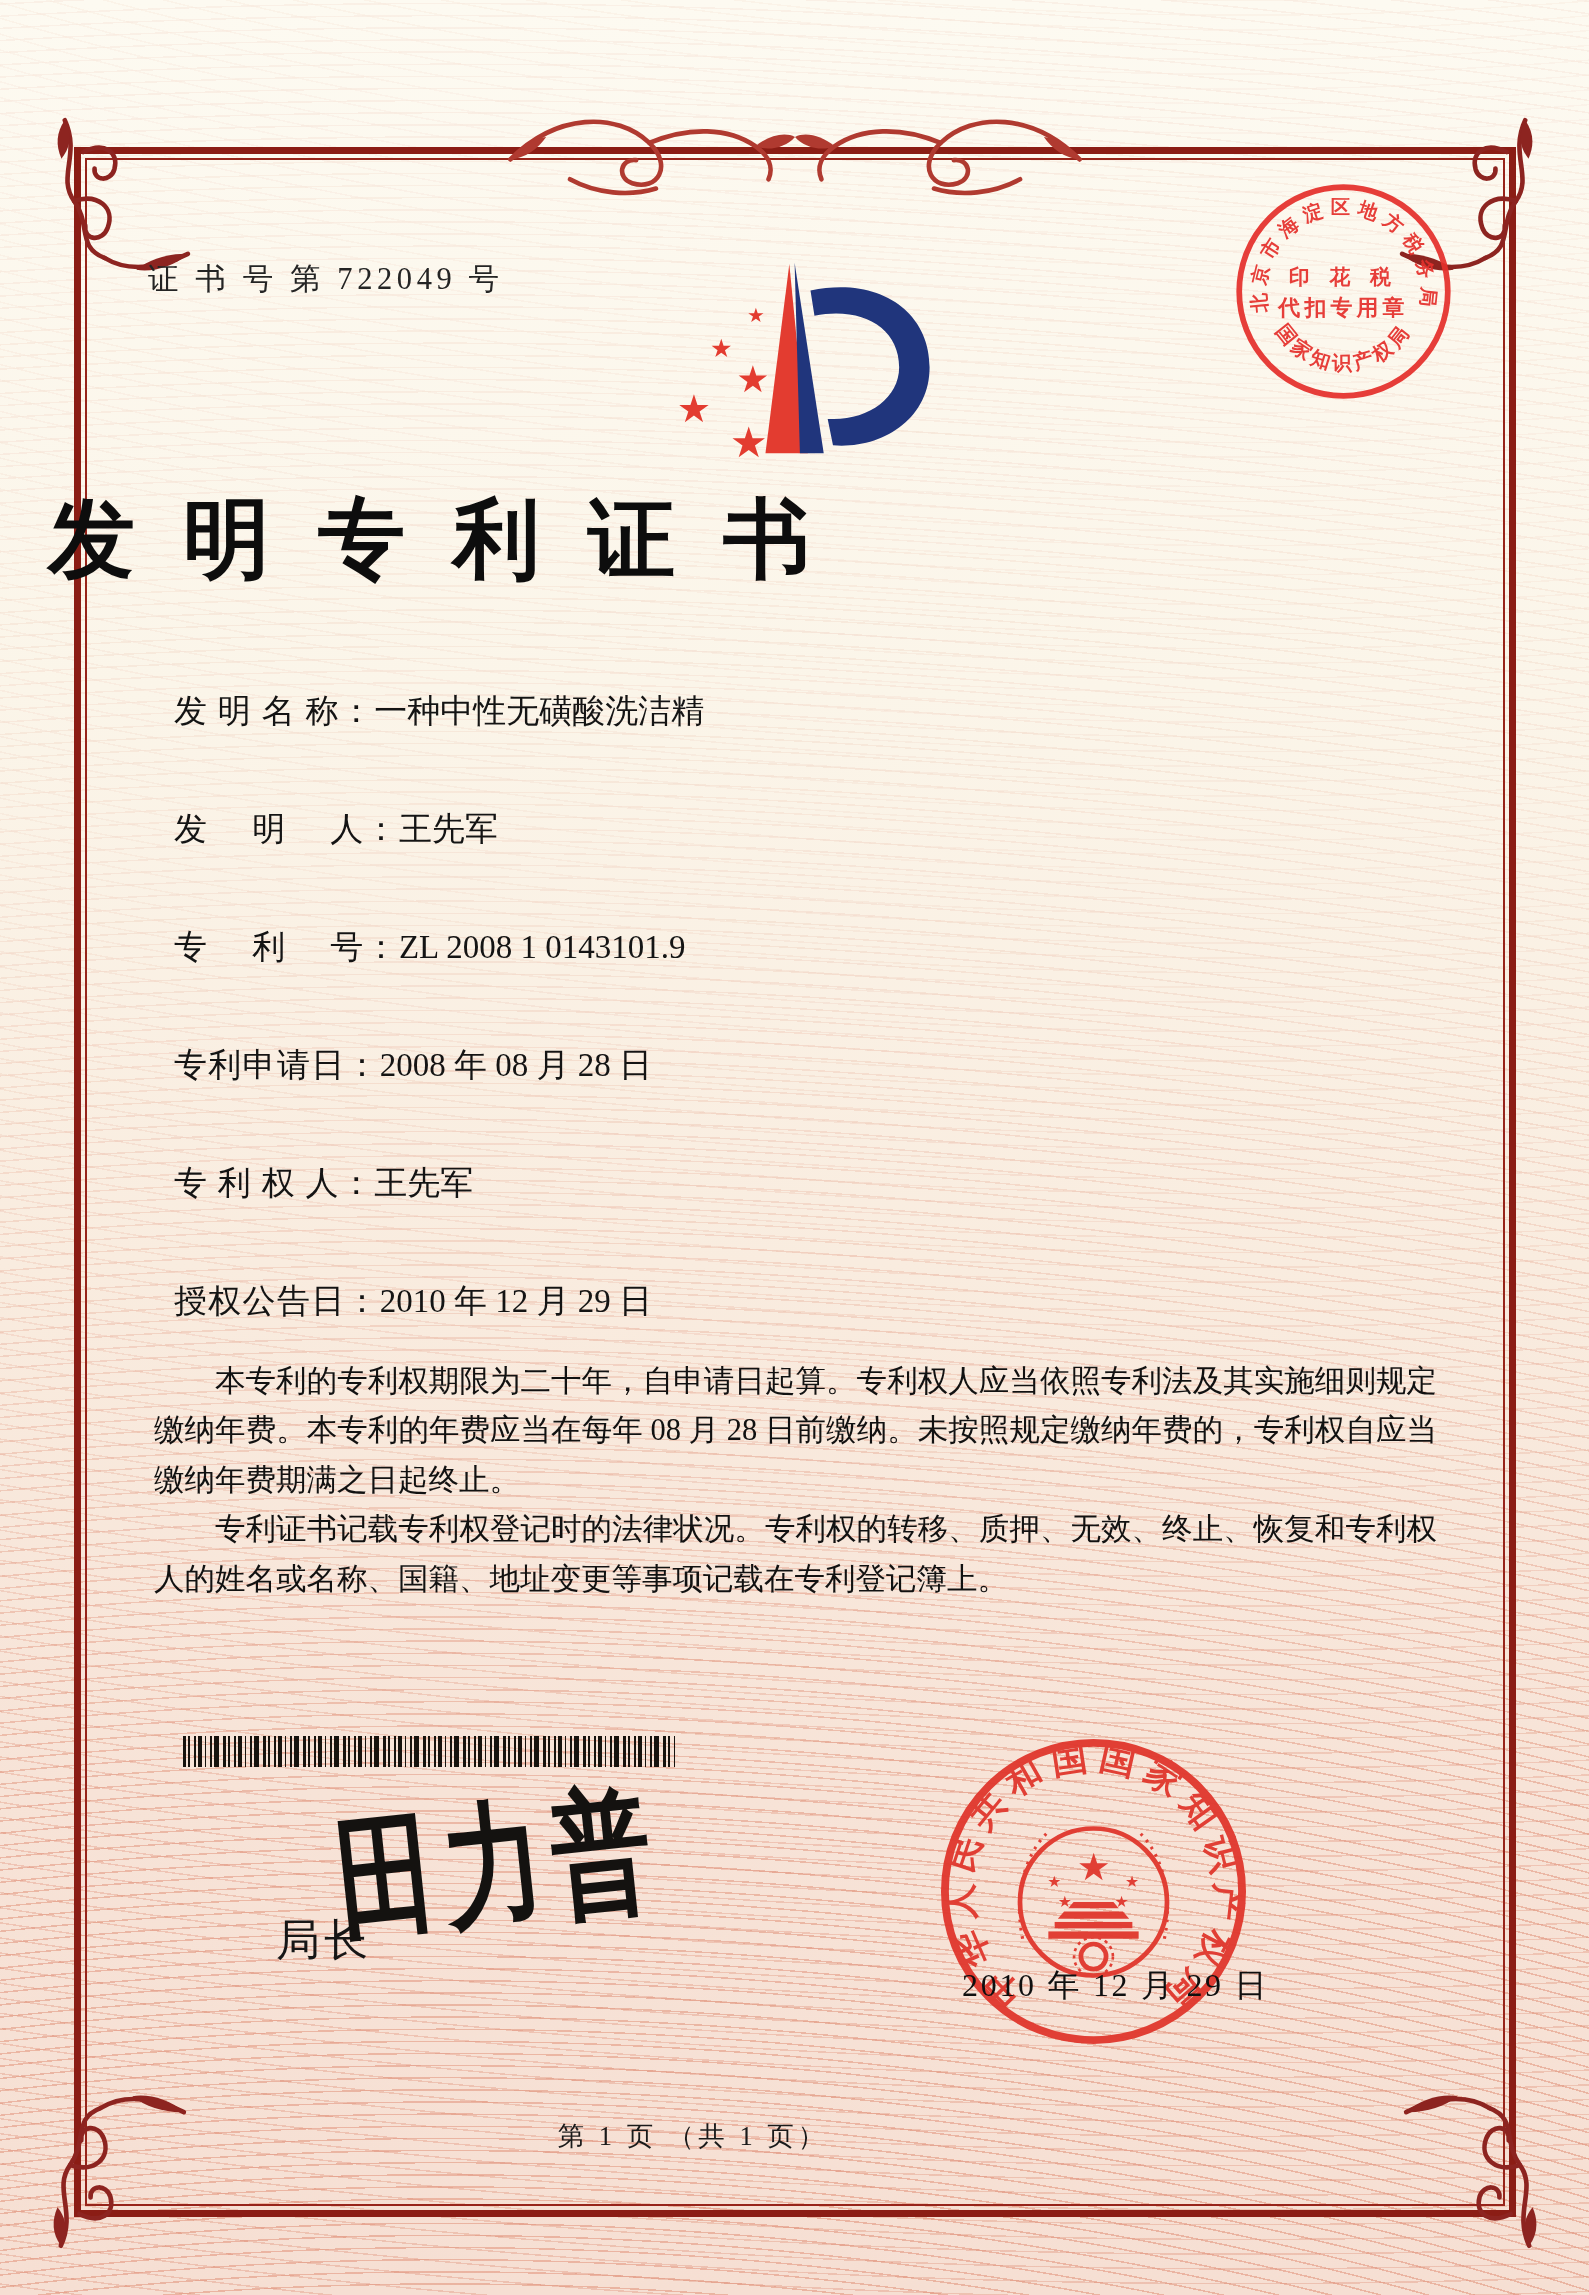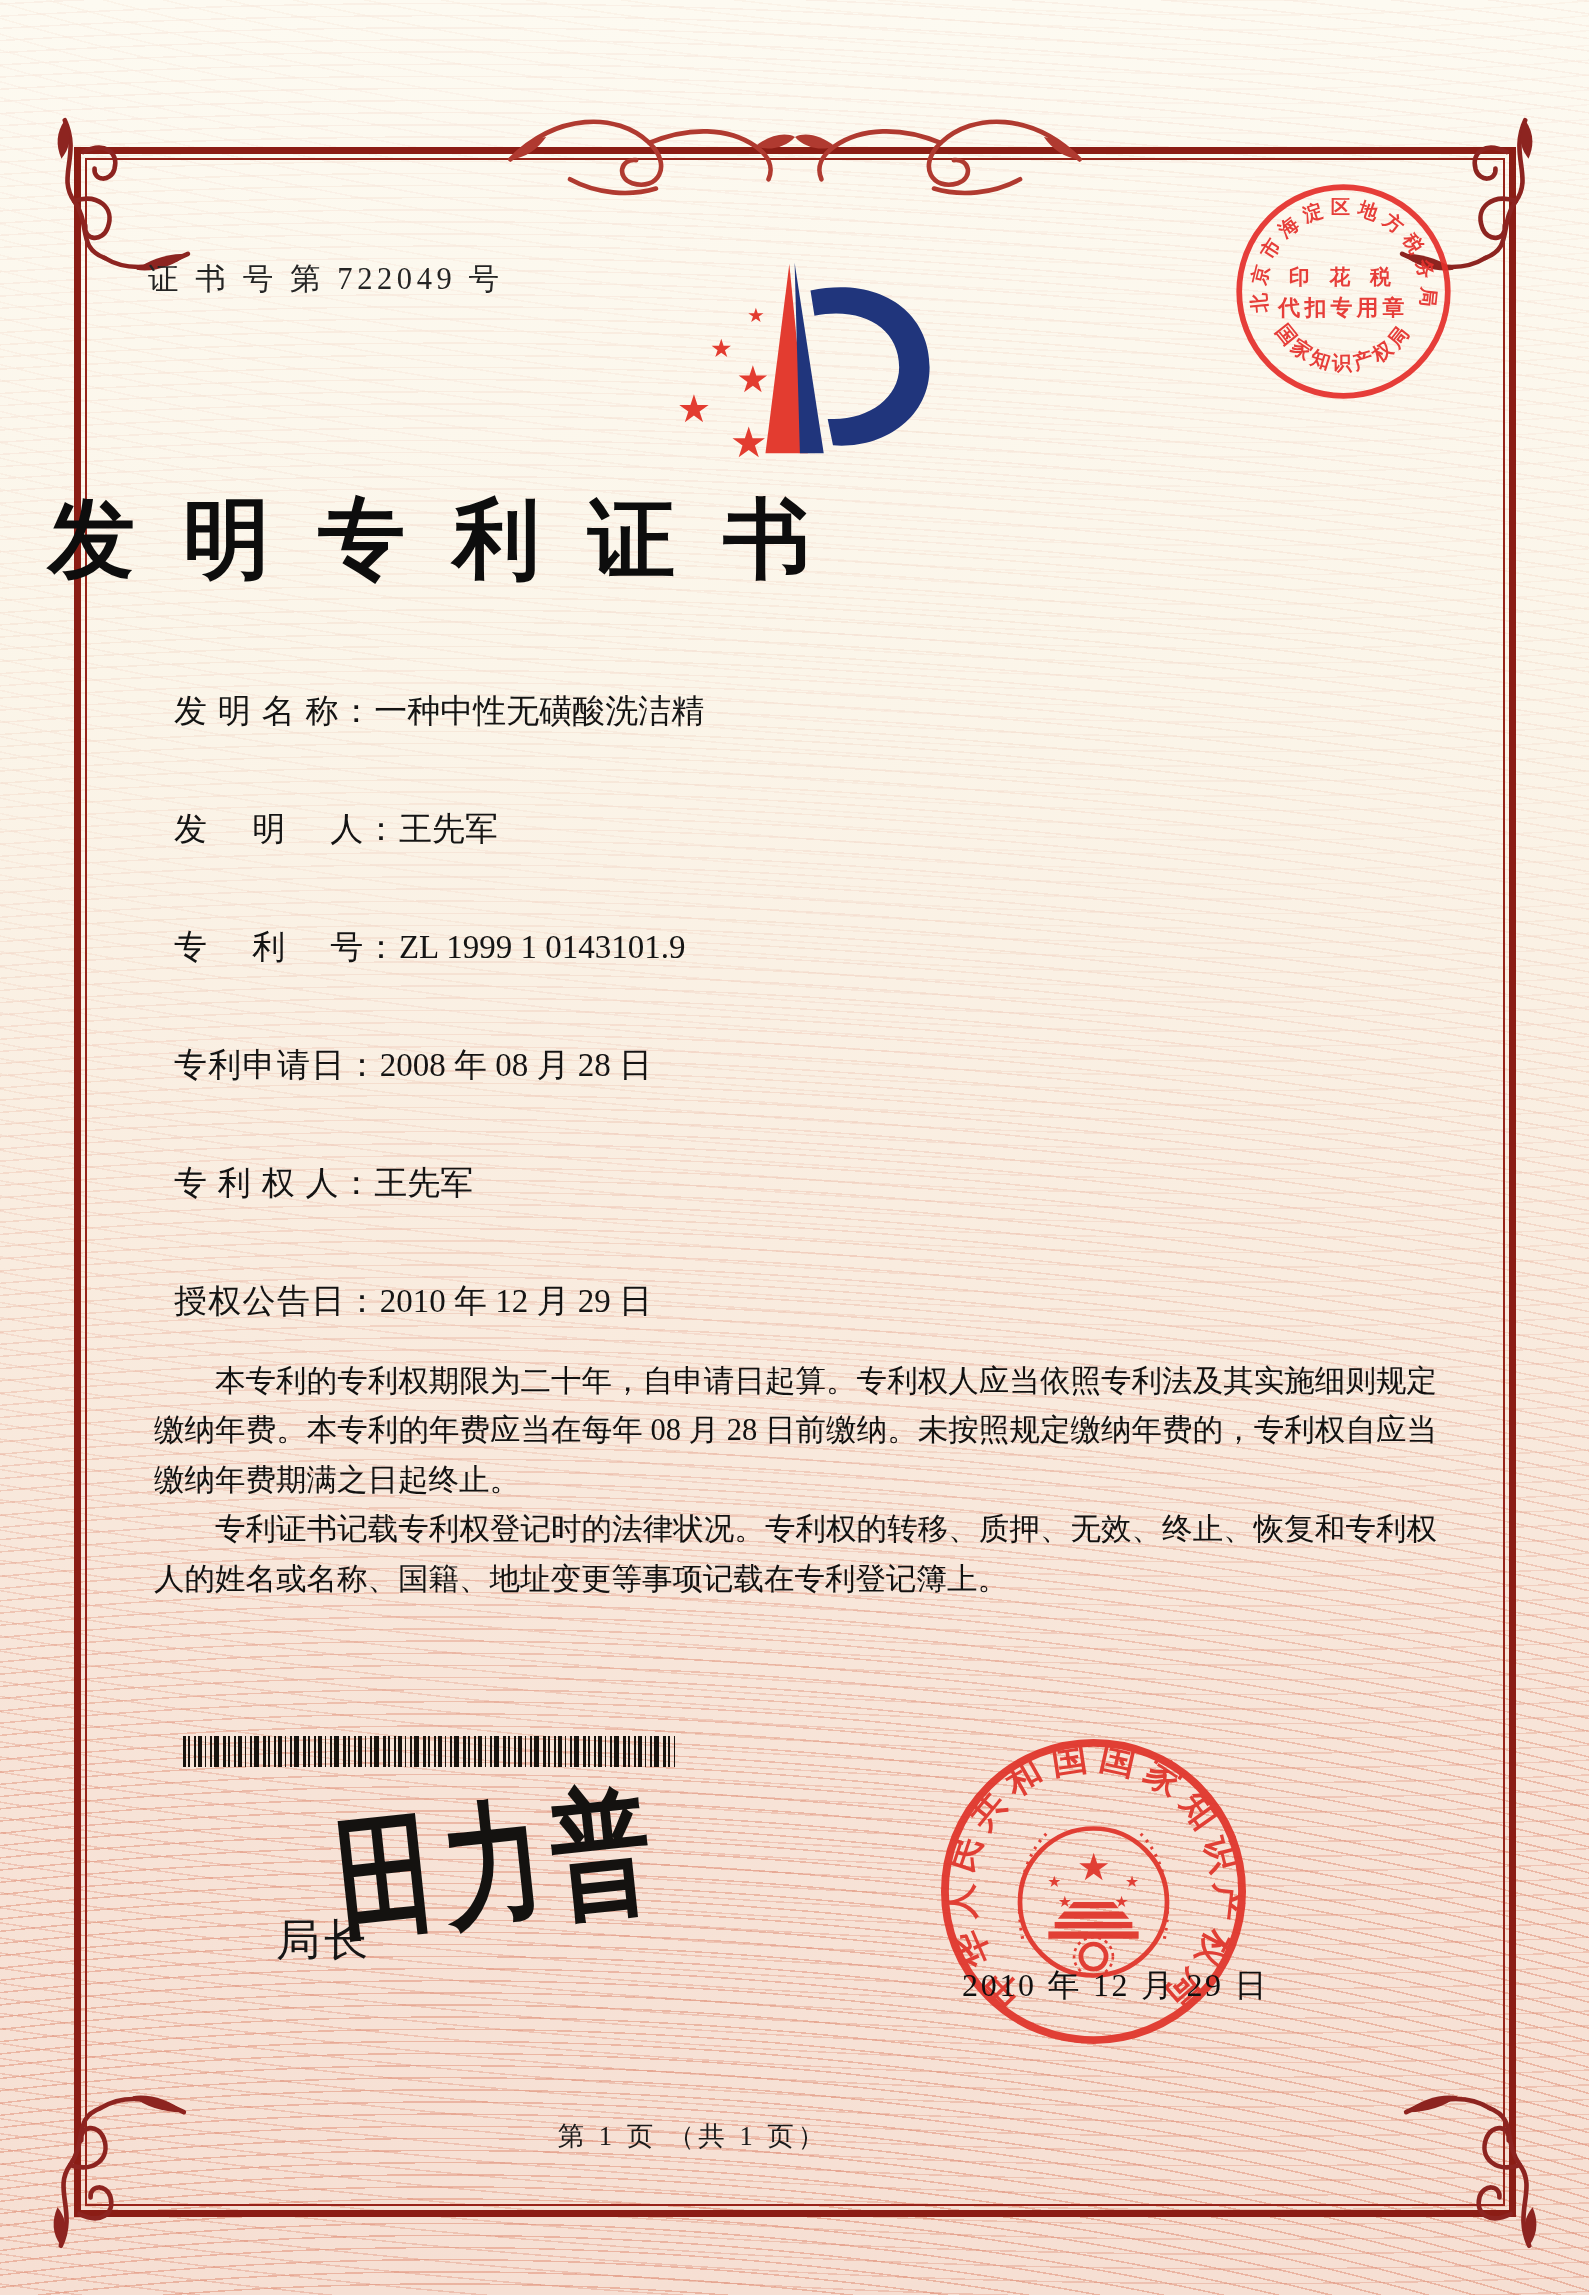--- a/index.html
+++ b/index.html
@@ -171,21 +171,21 @@
 
   <div class="title">发明专利证书</div>
 
   <div class="field-row" style="top:689px">
     <span class="lbl">发 明 名 称：</span><span>一种中性无磺酸洗洁精</span>
   </div>
   <div class="field-row" style="top:807px">
     <span class="lbl">发　 明　 人：</span><span>王先军</span>
   </div>
   <div class="field-row" style="top:925px">
-    <span class="lbl">专　 利　 号：</span><span>ZL 1999 1 0143101.9</span>
+    <span class="lbl">专　 利　 号：</span><span>ZL 2008 1 0143101.9</span>
   </div>
   <div class="field-row" style="top:1043px">
     <span class="lbl">专利申请日：</span><span>2008 年 08 月 28 日</span>
   </div>
   <div class="field-row" style="top:1161px">
     <span class="lbl">专 利 权 人：</span><span>王先军</span>
   </div>
   <div class="field-row" style="top:1279px">
     <span class="lbl">授权公告日：</span><span>2010 年 12 月 29 日</span>
   </div>

